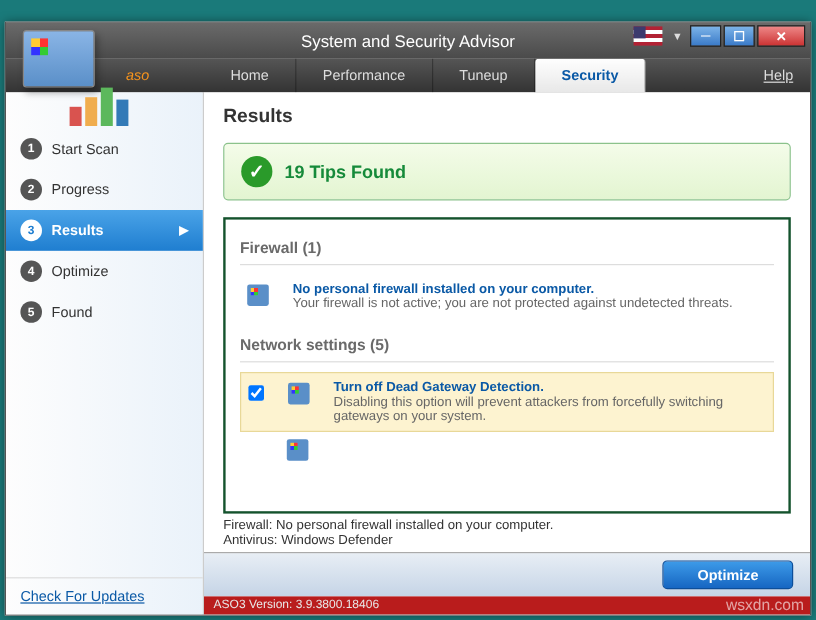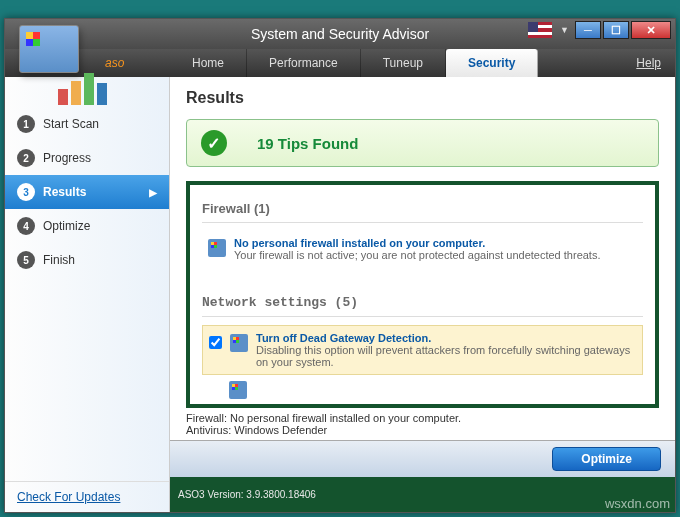--- a/index.html
+++ b/index.html
@@ -45,42 +45,42 @@
 .sidebar-footer { padding: 8px 12px; border-top:1px solid #ddd; }
 .reg-status { color:#2a7a2a; display:flex; align-items:center; gap:6px; margin-bottom:6px; }
 .reg-status::before { content:"✓"; width:14px; height:14px; border:1px solid #2a7a2a; border-radius:50%; color:#2a7a2a; font-size:10px; display:flex; align-items:center; justify-content:center; }
 .check-updates { color:#0a59a6; text-decoration:underline; cursor:pointer; }
 
 .content { flex:1; background:#fff; display:flex; flex-direction:column; }
 .results-header { padding: 12px 16px; font-size: 16px; font-weight:bold; color:#333; }
 .results-panel { margin: 0 16px; flex:1; display:flex; flex-direction:column; min-height:0; }
 .tips-banner { border:1px solid #8bc28b; border-radius:4px; background: linear-gradient(#f4fce9, #e3f5d1); padding: 10px 14px; display:flex; align-items:center; gap:10px; margin-bottom:14px; }
 .check-icon { width:26px; height:26px; border-radius:50%; background:#2a9a2a; display:flex; align-items:center; justify-content:center; color:#fff; font-weight:bold; font-size:16px; }
-.tips-text { color:#168a3a; font-weight:bold; font-size:15px;margin-left:20px; }
+.tips-text { color:#168a3a; font-weight:bold; font-size:15px; }
 
-.scroll-area { border:4px solid #14532d; flex:1; overflow-y:scroll; padding:10px 12px; position:relative; }
+.scroll-area { border:2px solid #14532d; flex:1; overflow-y:scroll; padding:10px 12px; position:relative; }
 .scroll-area::-webkit-scrollbar { width:16px; }
 .scroll-area::-webkit-scrollbar-track { background:#eee; }
 .scroll-area::-webkit-scrollbar-thumb { background:#bbb; border:1px solid #999; }
 
 .section-title { font-weight:bold; color:#6a6a6a; font-size:13px; padding:6px 0; border-bottom:1px solid #ddd; margin-bottom:8px; }
-.tip-row { display:flex; align-items:flex-start; gap:8px; padding:6px; font-size:11px; }
+.tip-row { display:flex; align-items:flex-start; gap:20px; padding:6px; font-size:11px; }
 .tip-row.hl { background:#fdf3d0; border:1px solid #e8d898; }
 .tip-row input[type=checkbox]{ margin-top:4px; }
 .tip-icon { width:18px; height:18px; background:#5a8fc8; border-radius:2px; flex-shrink:0; margin-top:2px; position:relative; }
 .tip-icon::after { content:""; position:absolute; top:3px; left:3px; width:6px; height:6px; background:conic-gradient(#f33 0 90deg,#3c3 90deg 180deg,#33f 180deg 270deg,#fc3 270deg); }
 .tip-title { color:#0a59a6; font-weight:bold; font-size:11px; }
 .tip-desc { color:#666; }
 
 .status-lines { padding:4px 16px; font-size:11px; color:#333; }
 
 .footer-bar { background: linear-gradient(#e8eef5, #c5d4e6); border-top:1px solid #aaa; padding:6px 14px; display:flex; align-items:center; }
 .optimize-btn { margin-left:auto; background: linear-gradient(#3d9ae8, #1666c2); color:#fff; border:1px solid #0d4e99; border-radius:4px; padding:4px 28px; font-weight:bold; font-size:12px; cursor:pointer; }
 
-.version-bar { background:#14532d; color:#e8e8e8; font-size:10px; padding:12px 8px; }
+.version-bar { background:#b91c1c; color:#e8e8e8; font-size:10px; padding:2px 8px; }
 
 .watermark { position:absolute; bottom:6px; right:10px; font-size:13px; color:rgba(255,255,255,0.6); z-index:50;margin-top:24px; }
 </style>
 </head>
 <body>
 
 <div class="window">
 
   <div class="titlebar">
     <span class="titlebar-title">System and Security Advisor</span>
@@ -127,21 +127,21 @@
         <span class="num">3</span>
         <span>Results</span>
         <span class="chev">▶</span>
       </div>
       <div class="step">
         <span class="num">4</span>
         <span>Optimize</span>
       </div>
       <div class="step">
         <span class="num">5</span>
-        <span>Finish</span>
+        <span>Found</span>
       </div>
       <div class="sidebar-spacer"></div>
       <div class="sidebar-footer">
         <div class="check-updates">Check For Updates</div>
       </div>
     </div>
 
     <div class="content">
       <div class="results-header">Results</div>
 
@@ -155,21 +155,21 @@
 
           <div class="section-title">Firewall   (1)</div>
           <div class="tip-row">
             <div class="tip-icon"></div>
             <div>
               <div class="tip-title">No personal firewall installed on your computer.</div>
               <div class="tip-desc">Your firewall is not active; you are not protected against undetected threats.</div>
             </div>
           </div>
 
-          <div class="section-title" style="margin-top:22px;font-family:Liberation Mono, monospace;">Network settings   (5)</div>
+          <div class="section-title" style="margin-top:9px;">Network settings   (5)</div>
           <div class="tip-row hl">
             <input type="checkbox" checked="" style="">
             <div class="tip-icon"></div>
             <div>
               <div class="tip-title">Turn off Dead Gateway Detection.</div>
               <div class="tip-desc">Disabling this option will prevent attackers from forcefully switching gateways on your system.</div>
             </div>
           </div>
           <div class="tip-row" style="padding-top:4px;">
             <span style="width:13px;"></span>

